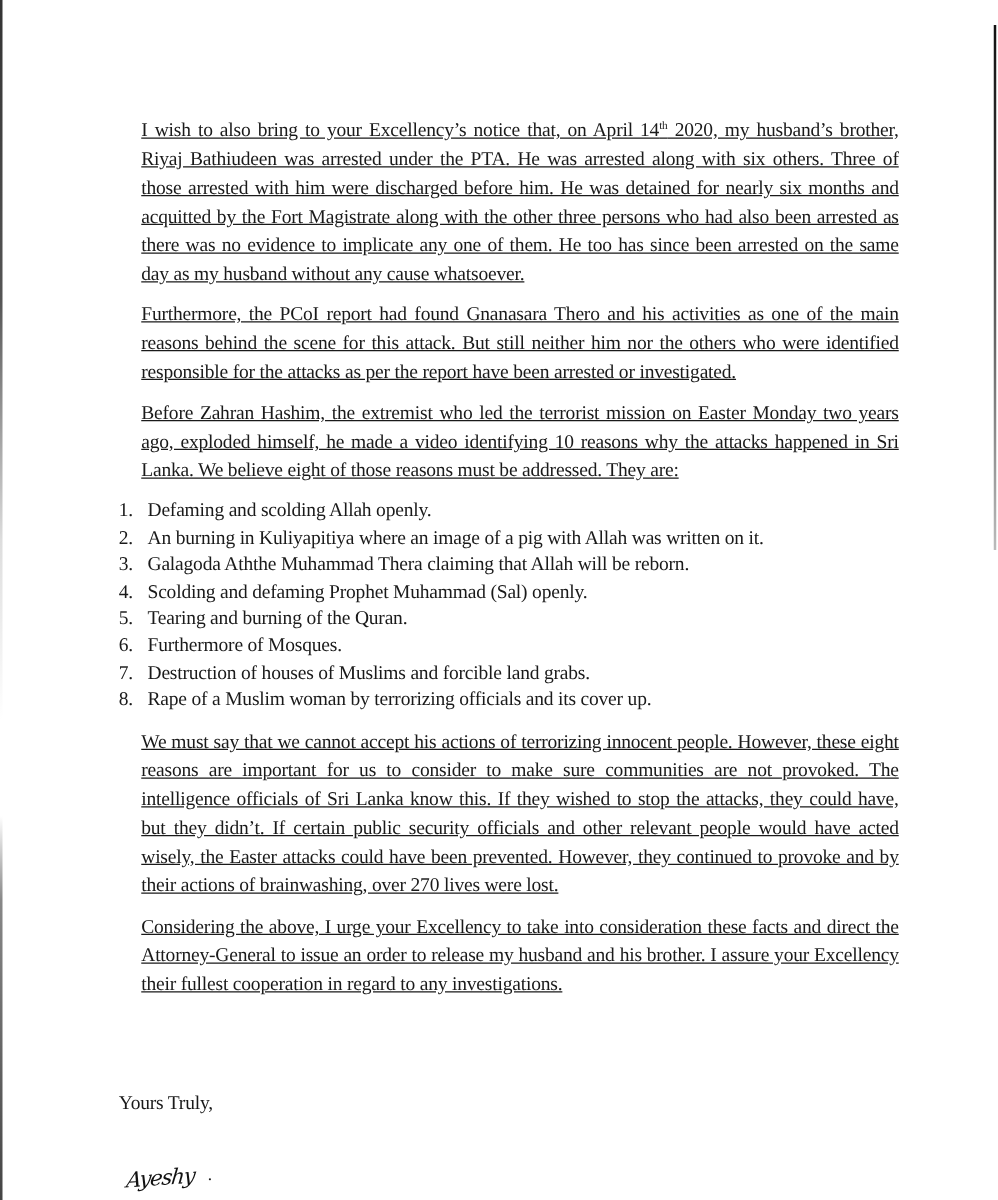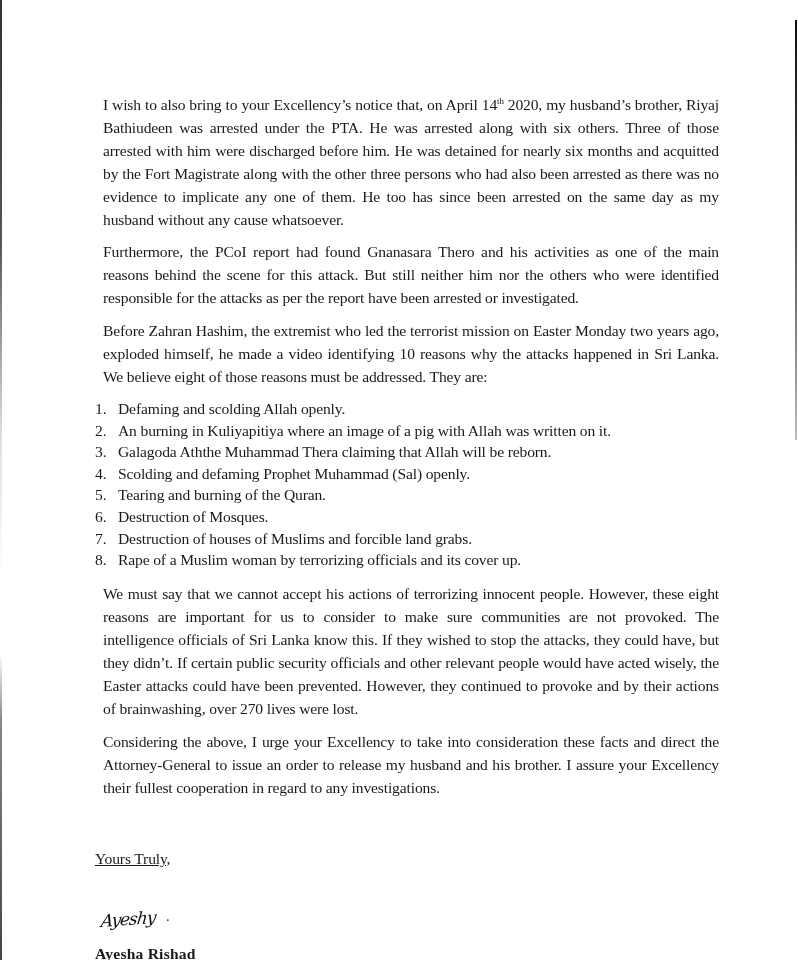--- a/index.html
+++ b/index.html
@@ -15,29 +15,29 @@
   }
   .edge-right {
     position: absolute; left: 795px; top: 20px; width: 2px; height: 420px;
     background: linear-gradient(to bottom, #111 0%, #333 30%, #666 60%, #bbb 100%);
   }
   .page {
     position: absolute; left: 95px; top: 93px; width: 624px;
     font-size: 15.6px; line-height: 23px;
     letter-spacing: -0.15px;
   }
-  .para { margin: 0 0 10px 8px; text-align: justify; }
+  .para { margin: 0 0 10px 18px; text-align: justify; text-decoration: underline; }
   .para.p1 { margin-bottom: 9px; }
   sup { font-size: 9px; line-height: 0; vertical-align: 6px; }
   ol.reasons {
     list-style: none; margin: 0 0 11px 0; padding: 0;
   }
   ol.reasons li { display: flex; line-height: 21.6px; }
   ol.reasons .num { width: 23px; flex: 0 0 23px; }
-  .closing { margin-top: 48px; text-decoration: underline; }
+  .closing { margin-top: 72px; }
   .signature-block { margin-top: 38px; position: relative; }
   .signature {
     font-family: "DejaVu Serif", serif; font-style: italic;
     font-size: 17px; line-height: 20px; letter-spacing: -1px;
     color: #111; display: inline-block; transform: rotate(-4deg) skewX(-10deg);
     margin-left: 6px;
   }
   .signature-dot { margin-left: 10px; font-size: 14px; }
   .signer-name { font-weight: bold; line-height: 18px; margin-top: 13px; letter-spacing: 0.2px; }
 </style>
@@ -71,21 +71,21 @@
     <li>
         <span class="num">4.</span>
         <span>Scolding and defaming Prophet Muhammad (Sal) openly.</span>
       </li>
     <li>
         <span class="num">5.</span>
         <span>Tearing and burning of the Quran.</span>
       </li>
     <li>
         <span class="num">6.</span>
-        <span>Destruction of Mosques.</span>
+        <span>Furthermore of Mosques.</span>
       </li>
     <li>
         <span class="num">7.</span>
         <span>Destruction of houses of Muslims and forcible land grabs.</span>
       </li>
     <li>
         <span class="num">8.</span>
         <span>Rape of a Muslim woman by terrorizing officials and its cover up.</span>
       </li>
   </ol>

